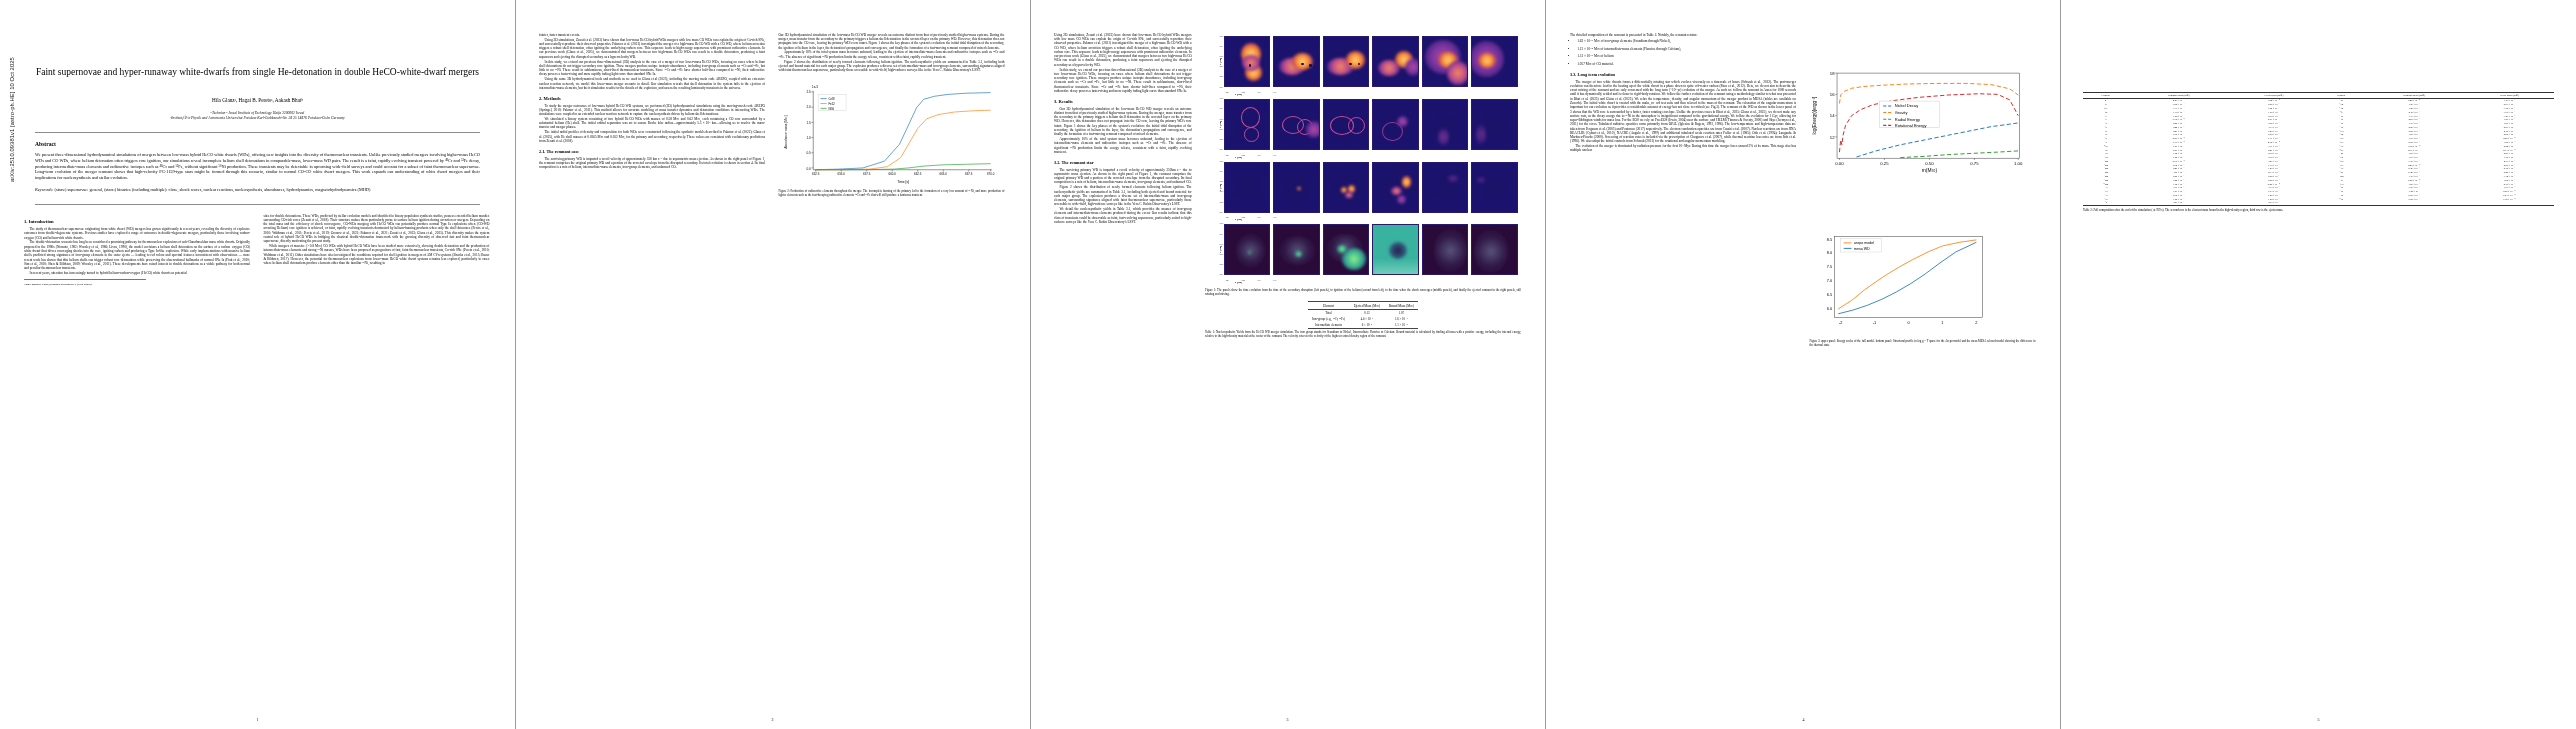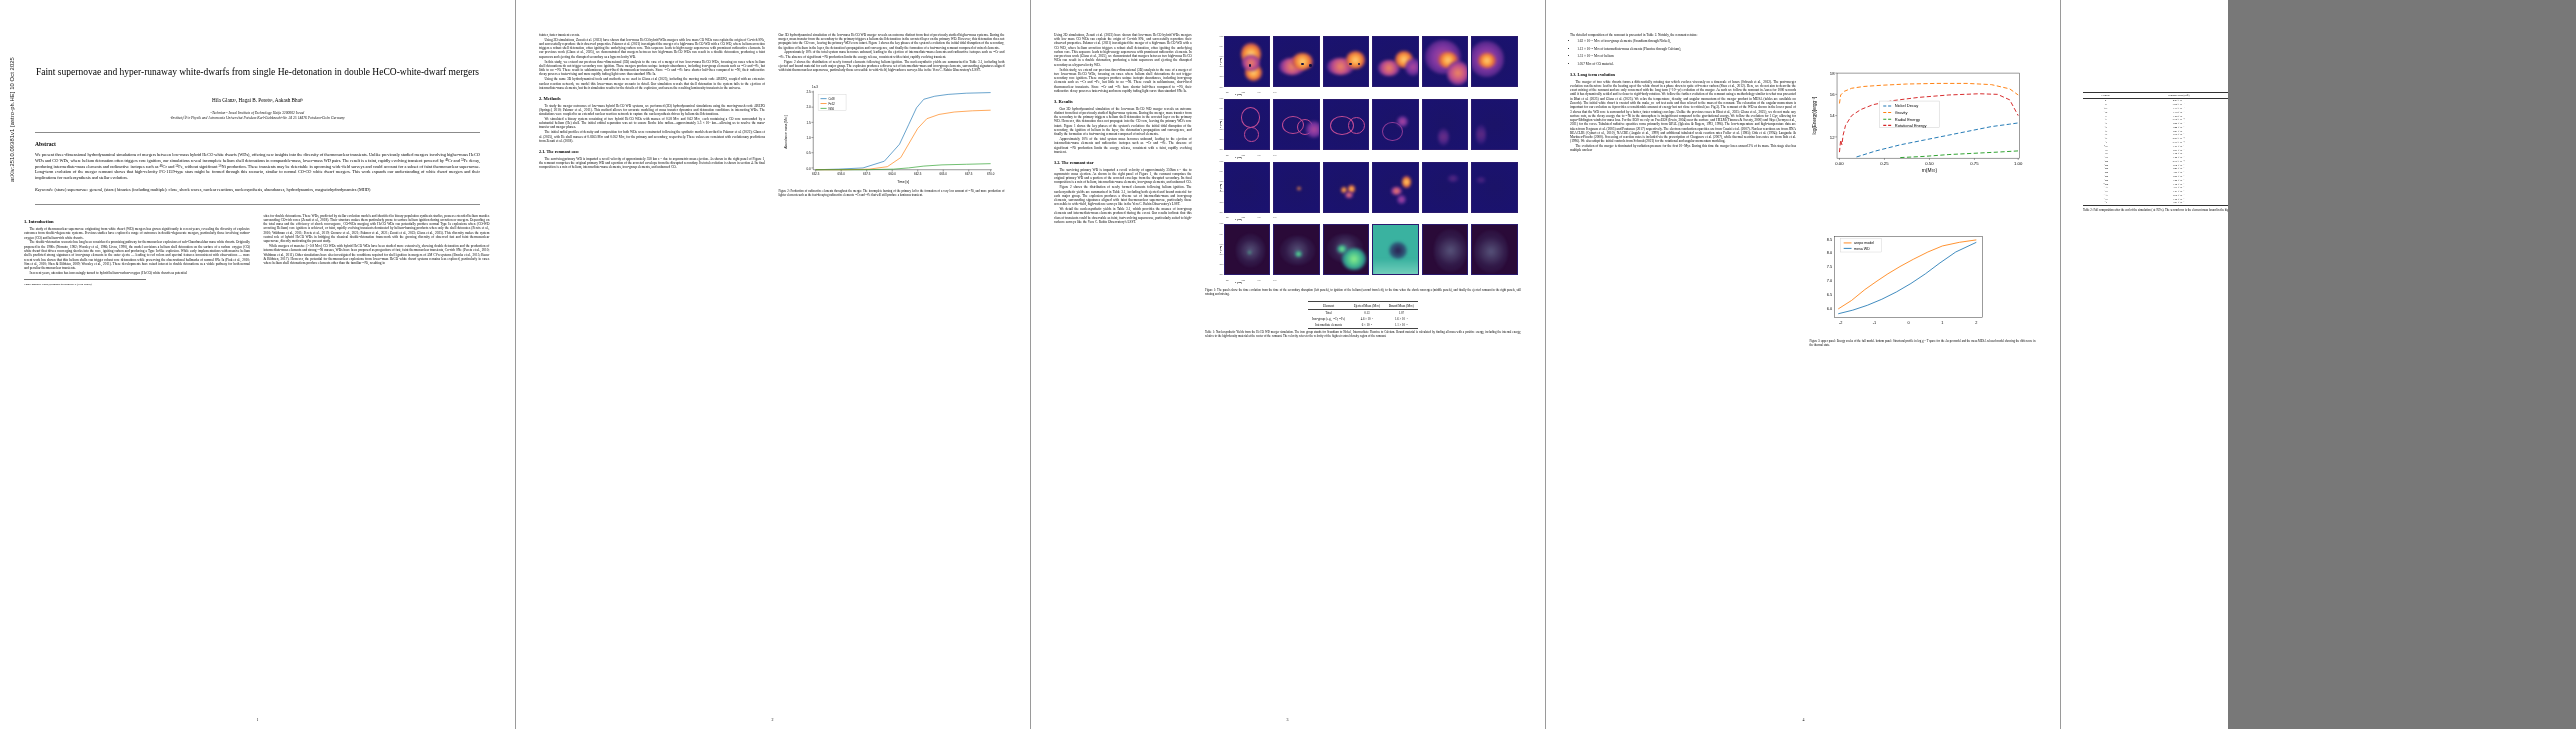--- a/index.html
+++ b/index.html
@@ -2,21 +2,21 @@
 <html style="font-size:9.7px"><head>
 <meta charset="utf-8">
 <style>
   * { box-sizing: border-box; }
   html, body {
     margin: 0; padding: 0;
     background: #787878;
     font-family: "Liberation Serif", "DejaVu Serif", serif;
   }
   #viewport {
-    width: 2228px; height: 729px;
+    width: 2576px; height: 729px;
     background: #fef9c3;
     position: relative;
     overflow: hidden;
   }
   .page {
     position: absolute;
     top: 0;
     width: 515px;
     height: 729px;
     background: #ffffff;

